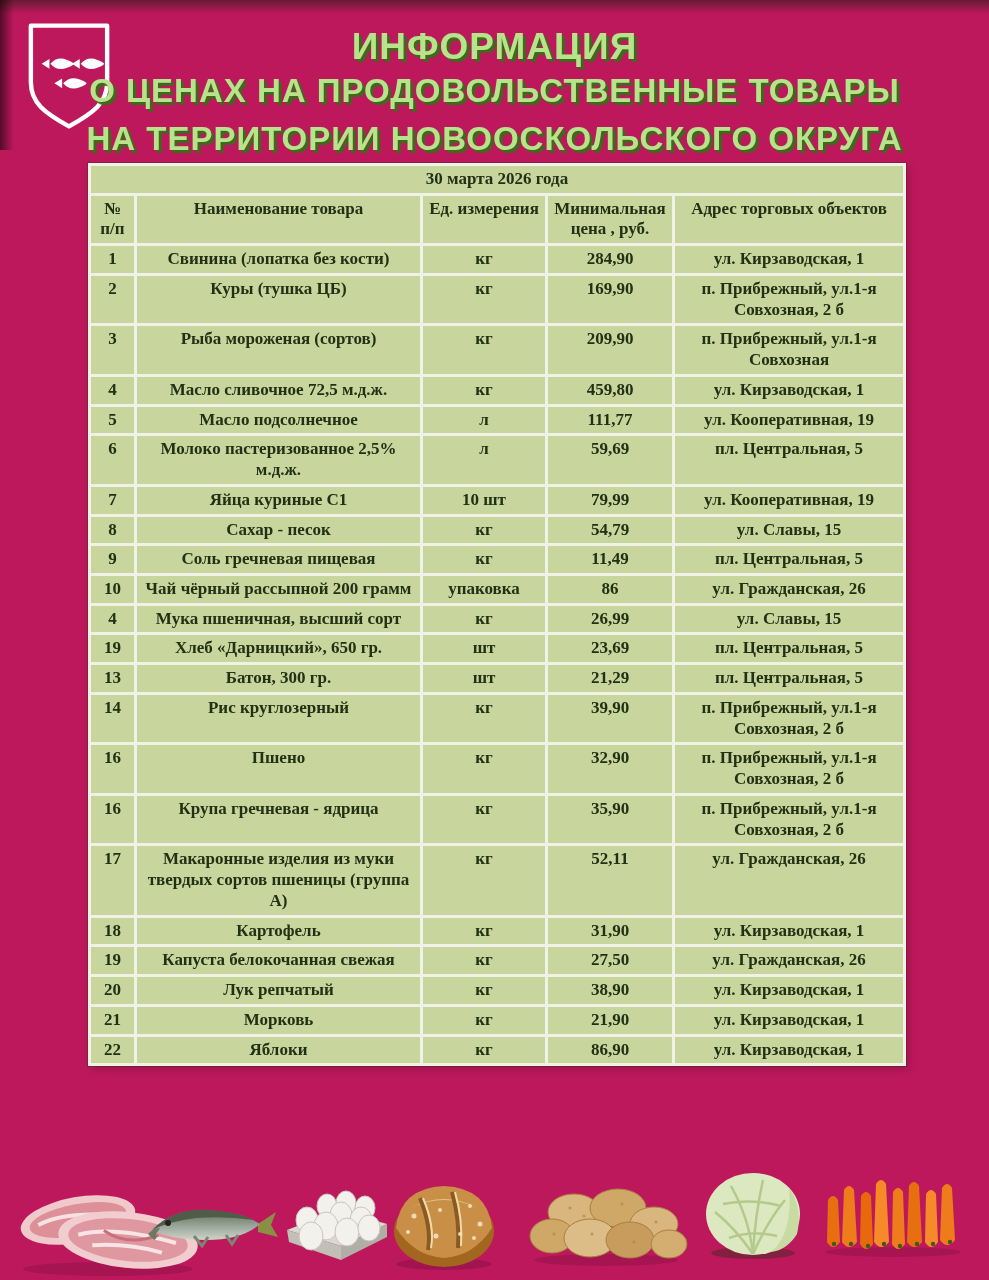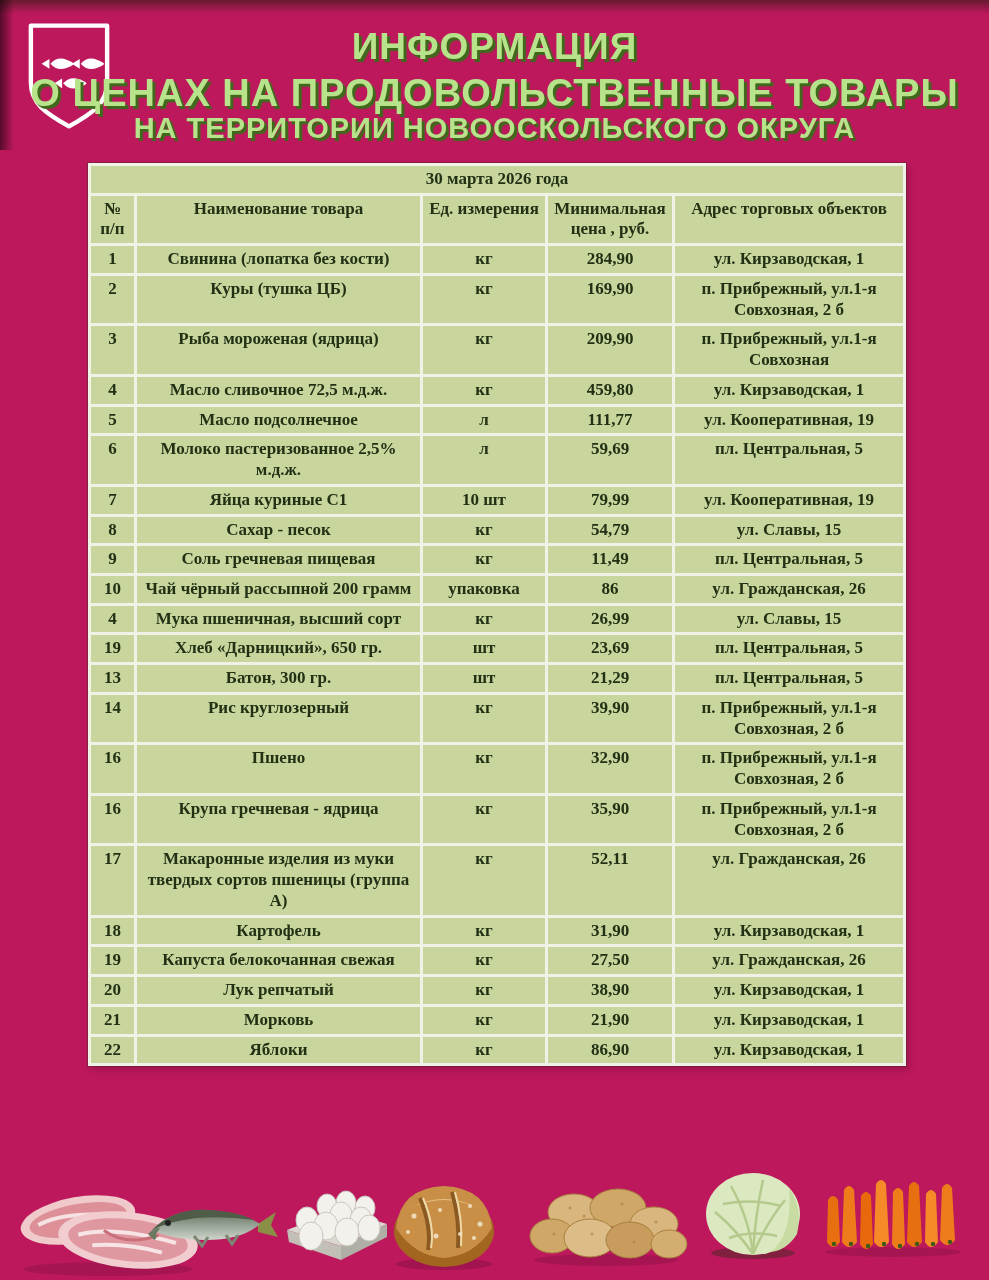--- a/index.html
+++ b/index.html
@@ -12,22 +12,22 @@
             background:linear-gradient(to bottom,rgba(15,30,5,.5),rgba(15,30,5,0));pointer-events:none;}
   .edge-left{position:absolute;left:0;top:0;width:14px;height:150px;
              background:linear-gradient(to right,rgba(0,0,0,.55),rgba(0,0,0,0));pointer-events:none;}
 
   
   .emblem{position:absolute;left:25px;top:21px;width:88px;height:111px;}
   .title-line{position:absolute;left:0;width:989px;text-align:center;
               font-family:"Liberation Sans","DejaVu Sans",sans-serif;font-weight:bold;
               color:#b7e38a;text-shadow:3px 3px 1px #3f6a1b;letter-spacing:1px;white-space:nowrap;}
   .title-1{top:26px;font-size:37px;}
-  .title-2{top:72px;font-size:38px;}
-  .title-3{top:112px;font-size:29px;}
+  .title-2{top:72px;font-size:33px;}
+  .title-3{top:120px;font-size:33px;}
 
   
   .price-table-wrap{position:absolute;left:88px;top:163px;width:727px;}
   table.price{width:815px;border-collapse:collapse;table-layout:fixed;
               box-shadow:0 0 0 1px rgba(40,50,20,.35),3px 4px 8px rgba(0,0,0,.18);}
   table.price th,table.price td{border:3px solid #f1f2e6;background:#c8d69e;color:#223014;
               font-weight:bold;font-size:17px;line-height:1.22;text-align:center;vertical-align:top;
               padding:3px 6px;overflow:hidden;}
   th.date-cell{font-size:18px;padding:2px 4px;}
   th.col-num{white-space:pre-line;}
@@ -98,21 +98,21 @@
     </tr>
           <tr>
       <td>2</td>
       <td>Куры (тушка ЦБ)</td>
       <td>кг</td>
       <td>169,90</td>
       <td>п. Прибрежный, ул.1-я Совхозная, 2 б</td>
     </tr>
           <tr>
       <td>3</td>
-      <td>Рыба мороженая (ядрица)</td>
+      <td>Рыба мороженая (сортов)</td>
       <td>кг</td>
       <td>209,90</td>
       <td>п. Прибрежный, ул.1-я Совхозная</td>
     </tr>
           <tr>
       <td>4</td>
       <td>Масло сливочное 72,5 м.д.ж.</td>
       <td>кг</td>
       <td>459,80</td>
       <td>ул. Кирзаводская, 1</td>

